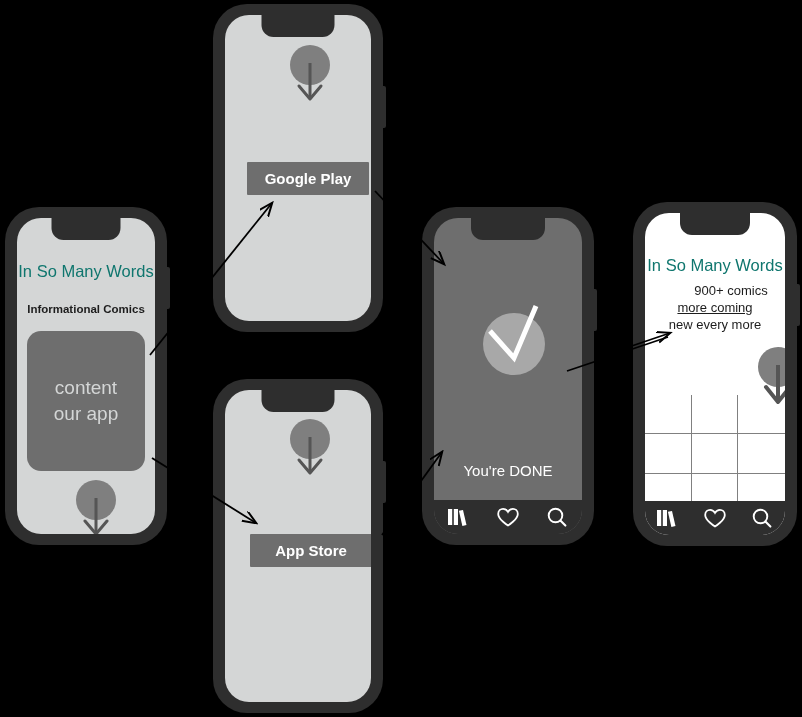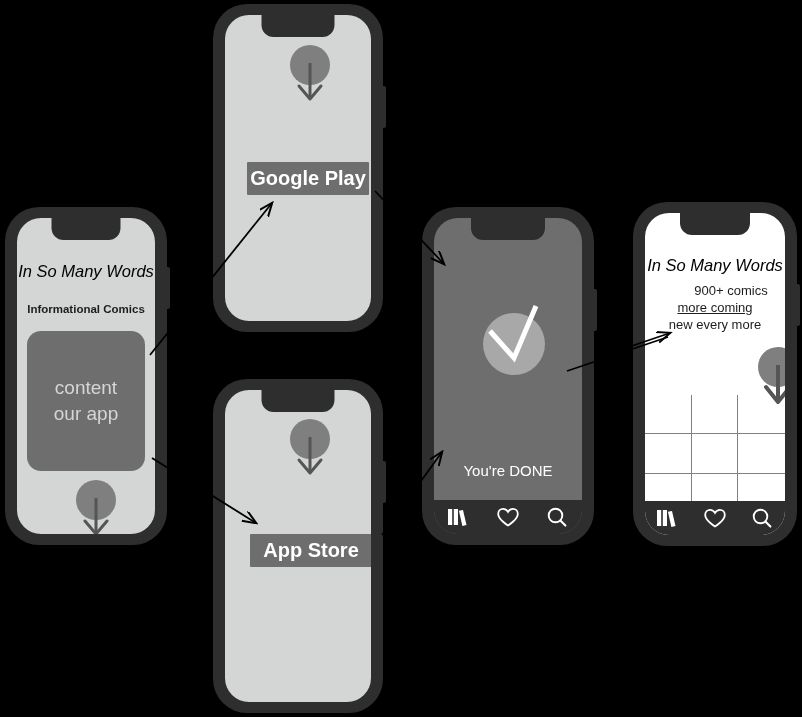--- a/index.html
+++ b/index.html
@@ -58,23 +58,22 @@
   }
 
   
   .scr-light { background: #d4d6d6; }
   .scr-dark  { background: #6e6e6e; }
   .scr-white { background: #ffffff; }
 
   .app-title {
     text-align: center;
     font-size: 16.5px;
-    color: #000000;
+    color: #0f766e;
     font-weight: 400;
-    font-style: italic;
   }
   .app-sub {
     text-align: center;
     font-size: 11.5px;
     color: #1d1d1d;
     font-weight: bold;
     line-height: 14px;
   }
   .app-sub-reg {
     text-align: center;
@@ -117,21 +116,21 @@
 
   .store-btn {
     position: absolute;
     background: #6e6e6e;
     border-radius: 1px;
     display: flex;
     align-items: center;
     justify-content: center;
     color: #ffffff;
     font-weight: bold;
-    font-size: 20px;
+    font-size: 15px;
   }
 
   .done-circle {
     position: absolute;
     width: 62px;
     height: 62px;
     border-radius: 50%;
     background: #a8a8a8;
   }
   .done-text {

